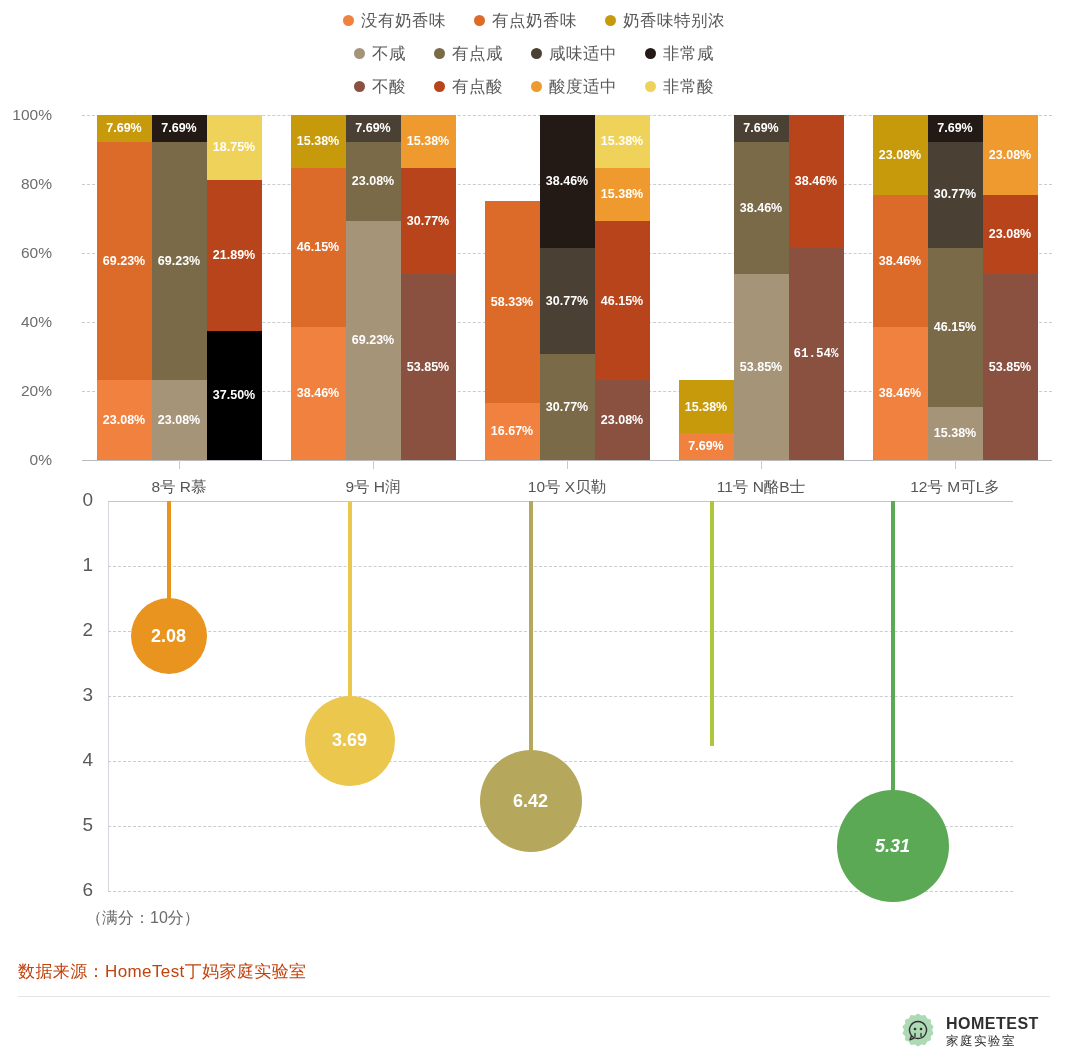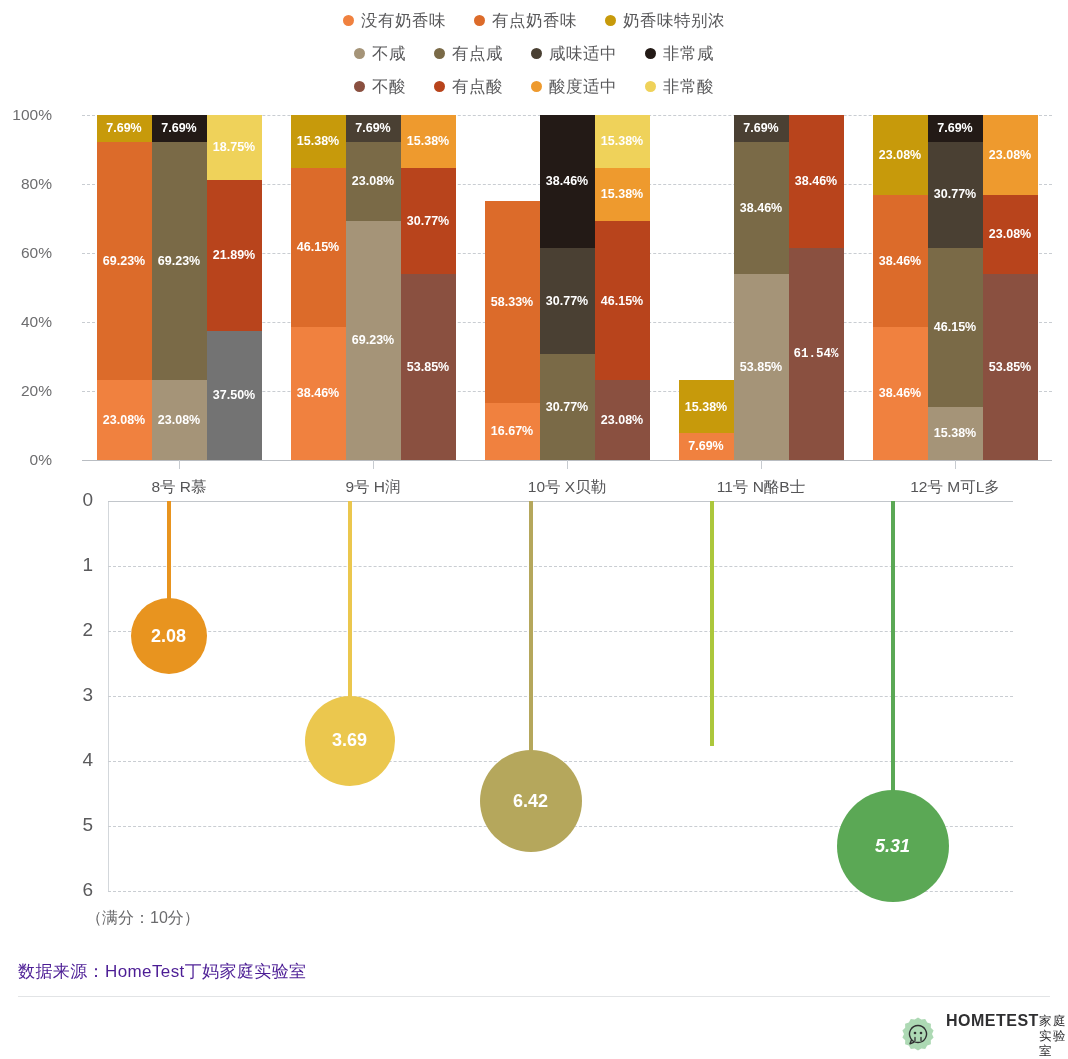--- a/index.html
+++ b/index.html
@@ -173,21 +173,21 @@
   
   #footer {
     position: absolute;
     left: 0; top: 960px;
     width: 1068px;
   }
   #source-text {
     position: absolute;
     left: 18px; top: 0;
     font-size: 17px;
-    color: #4c1d95;
+    color: #c2410c;
     letter-spacing: .4px;
   }
   #footer-rule {
     position: absolute;
     left: 18px; top: 36px;
     width: 1032px; height: 1px;
     background: #e2e4e6;
   }
   #brand {
     position: absolute;
@@ -195,20 +195,21 @@
     display: flex;
     align-items: center;
   }
   #brand-mark {
     width: 40px; height: 40px;
     flex: 0 0 auto;
     margin-right: 8px;
   }
   #brand-text {
     display: flex;
+    flex-direction: column;
     justify-content: center;
   }
   #brand-name {
     font-size: 16px;
     font-weight: bold;
     color: #2f2f31;
     letter-spacing: .5px;
     line-height: 1.1;
   }
   #brand-sub {
@@ -296,21 +297,21 @@
           <div class="seg" style="height: 79.626px; background: rgb(240, 129, 63);">23.08%</div>
         </div>
         <div class="bar">
           <div class="seg" style="height: 26.5305px; background: rgb(35, 26, 22);">7.69%</div>
           <div class="seg" style="height: 238.844px; background: rgb(122, 106, 71);">69.23%</div>
           <div class="seg" style="height: 79.626px; background: rgb(165, 148, 120);">23.08%</div>
         </div>
         <div class="bar">
           <div class="seg" style="height: 64.6875px; background: rgb(239, 210, 90);">18.75%</div>
           <div class="seg" style="height: 150.938px; background: rgb(184, 68, 28);">21.89%</div>
-          <div class="seg" style="height: 129.375px; background: #737373;">37.50%</div>
+          <div class="seg" style="height: 129.375px; background: #000000;">37.50%</div>
         </div>
       </div>
       <div class="cat-tick" style="left: 97px;"></div>
       <div class="cat-label" style="left: 17px; width: 160px;">8号 R慕</div>
       <div class="bar-group" style="left: 208.5px;">
         <div class="bar">
           <div class="seg" style="height: 53.061px; background: rgb(199, 154, 11);">15.38%</div>
           <div class="seg" style="height: 159.218px; background: rgb(220, 107, 42);">46.15%</div>
           <div class="seg" style="height: 132.687px; background: rgb(240, 129, 63);">38.46%</div>
         </div>

